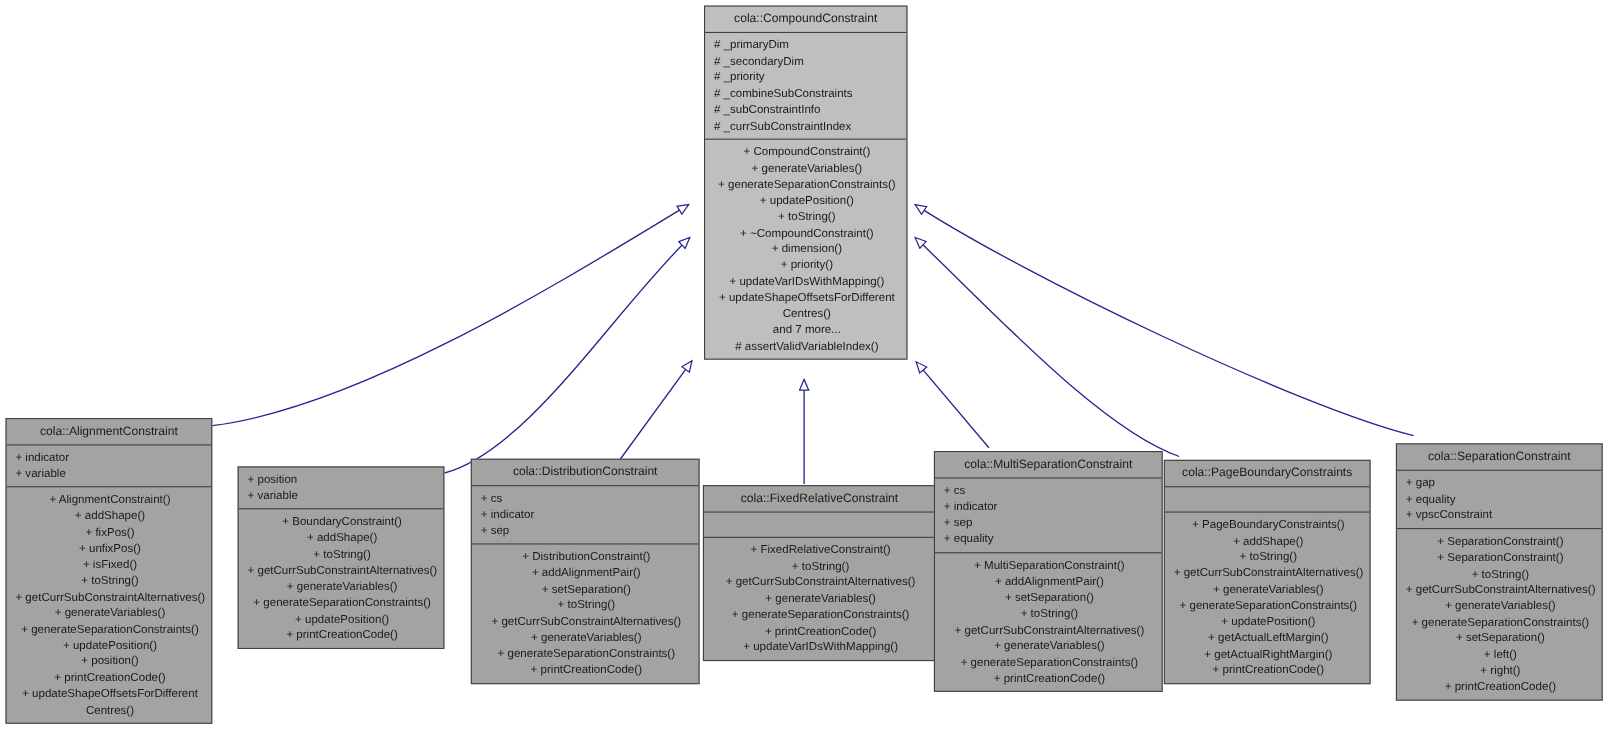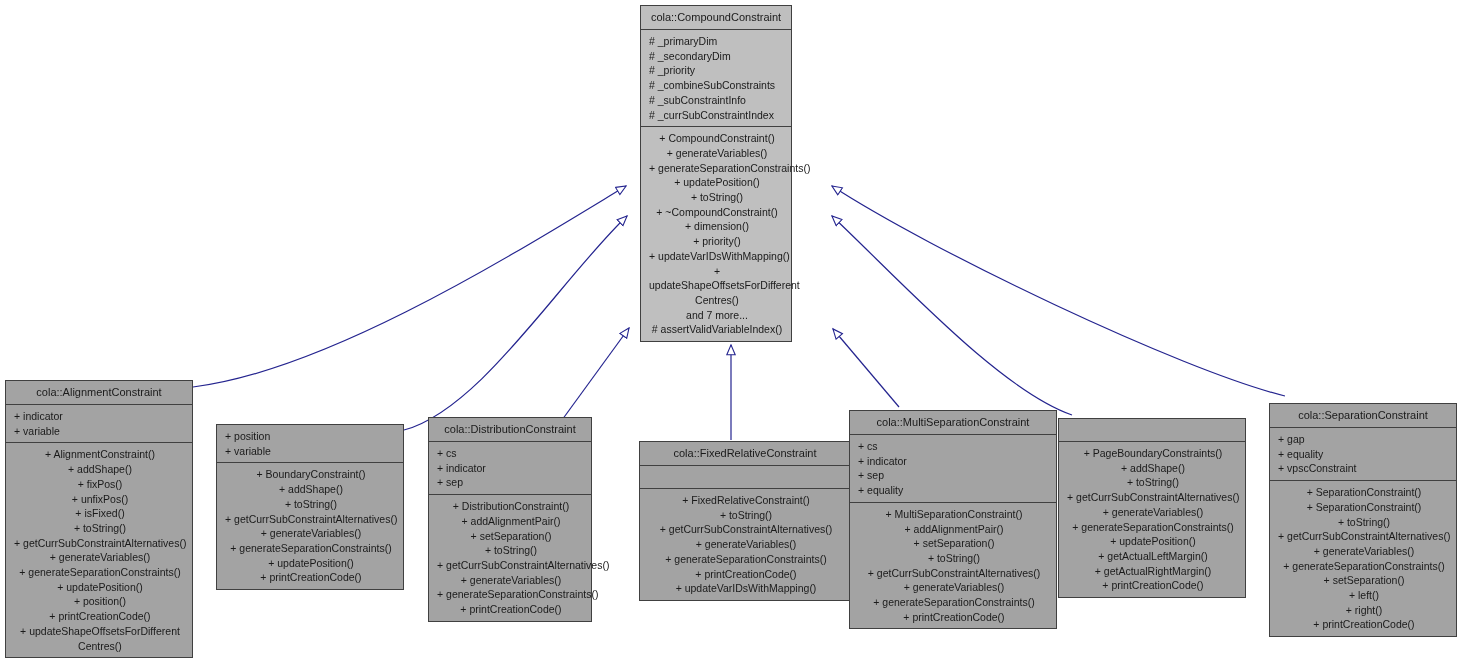--- a/index.html
+++ b/index.html
@@ -87,21 +87,21 @@
 
     <path d="M 731,440 L 731,345" fill="none" stroke="#24248f" stroke-width="1.2" marker-end="url(#gen)"></path>
 
     <path d="M 899,407 L 833,329" fill="none" stroke="#24248f" stroke-width="1.2" marker-end="url(#gen)"></path>
 
     <path d="M 1072,415 C 1000,390 900,280 832,216" fill="none" stroke="#24248f" stroke-width="1.2" marker-end="url(#gen)"></path>
 
     <path d="M 1285,396 C 1180,370 930,250 832,186" fill="none" stroke="#24248f" stroke-width="1.2" marker-end="url(#gen)"></path>
   </svg>
 
-  <div class="uml-class root" style="left:640px; top:5px; width:152px;">
+  <div class="uml-class root" style="left:640px; top:5px; width:185px;">
     <div class="uml-title">cola::CompoundConstraint</div>
     <div class="uml-attrs">
       <div class="uml-row"># _primaryDim</div>
       <div class="uml-row"># _secondaryDim</div>
       <div class="uml-row"># _priority</div>
       <div class="uml-row"># _combineSubConstraints</div>
       <div class="uml-row"># _subConstraintInfo</div>
       <div class="uml-row"># _currSubConstraintIndex</div>
     </div>
     <div class="uml-ops">
@@ -153,21 +153,21 @@
       <div class="uml-row">+ addShape()</div>
       <div class="uml-row">+ toString()</div>
       <div class="uml-row">+ getCurrSubConstraintAlternatives()</div>
       <div class="uml-row">+ generateVariables()</div>
       <div class="uml-row">+ generateSeparationConstraints()</div>
       <div class="uml-row">+ updatePosition()</div>
       <div class="uml-row">+ printCreationCode()</div>
     </div>
   </div>
 
-  <div class="uml-class" style="left:428px; top:417px; width:164px;">
+  <div class="uml-class" style="left:428px; top:417px; width:208px;">
     <div class="uml-title">cola::DistributionConstraint</div>
     <div class="uml-attrs">
       <div class="uml-row">+ cs</div>
       <div class="uml-row">+ indicator</div>
       <div class="uml-row">+ sep</div>
     </div>
     <div class="uml-ops">
       <div class="uml-row">+ DistributionConstraint()</div>
       <div class="uml-row">+ addAlignmentPair()</div>
       <div class="uml-row">+ setSeparation()</div>
@@ -207,20 +207,21 @@
       <div class="uml-row">+ setSeparation()</div>
       <div class="uml-row">+ toString()</div>
       <div class="uml-row">+ getCurrSubConstraintAlternatives()</div>
       <div class="uml-row">+ generateVariables()</div>
       <div class="uml-row">+ generateSeparationConstraints()</div>
       <div class="uml-row">+ printCreationCode()</div>
     </div>
   </div>
 
   <div class="uml-class" style="left:1058px; top:418px; width:188px;">
+    <div class="uml-title">cola::PageBoundaryConstraints</div>
     <div class="uml-attrs empty-section"></div>
     <div class="uml-ops">
       <div class="uml-row">+ PageBoundaryConstraints()</div>
       <div class="uml-row">+ addShape()</div>
       <div class="uml-row">+ toString()</div>
       <div class="uml-row">+ getCurrSubConstraintAlternatives()</div>
       <div class="uml-row">+ generateVariables()</div>
       <div class="uml-row">+ generateSeparationConstraints()</div>
       <div class="uml-row">+ updatePosition()</div>
       <div class="uml-row">+ getActualLeftMargin()</div>

